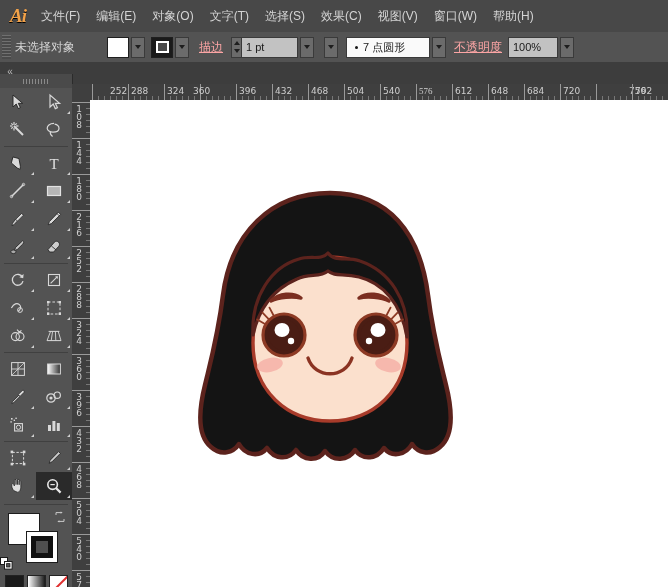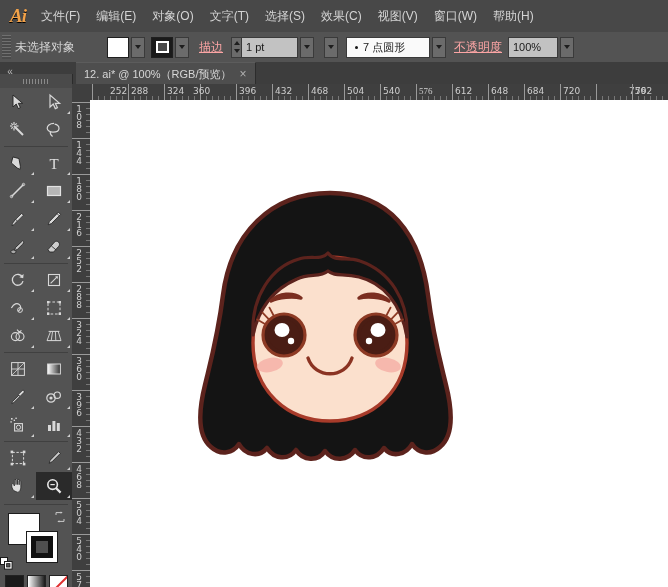--- a/index.html
+++ b/index.html
@@ -450,24 +450,20 @@
     <div style="width:6px"></div>
 
     <div class="field" style="width:50px;border-left:1px solid #3a3a3a">100%</div>
     <div class="caret-btn">
         <div class="caret"></div>
       </div>
   </div>
 
   <div id="tabrow">
     <div id="panel-collapse">«</div>
-    <div id="doc-tab">
-      <span id="doc-tab-title">12. ai* @ 100%（RGB/预览）</span>
-      <span id="doc-tab-close">×</span>
-    </div>
   </div>
 
   <div id="toolbar">
     <div id="toolbar-header">
       <div id="toolbar-grip"></div>
     </div>
 
     <div class="tool-grid">
       <div class="tool-cell">
         <svg width="18" height="18" viewBox="0 0 18 18">

